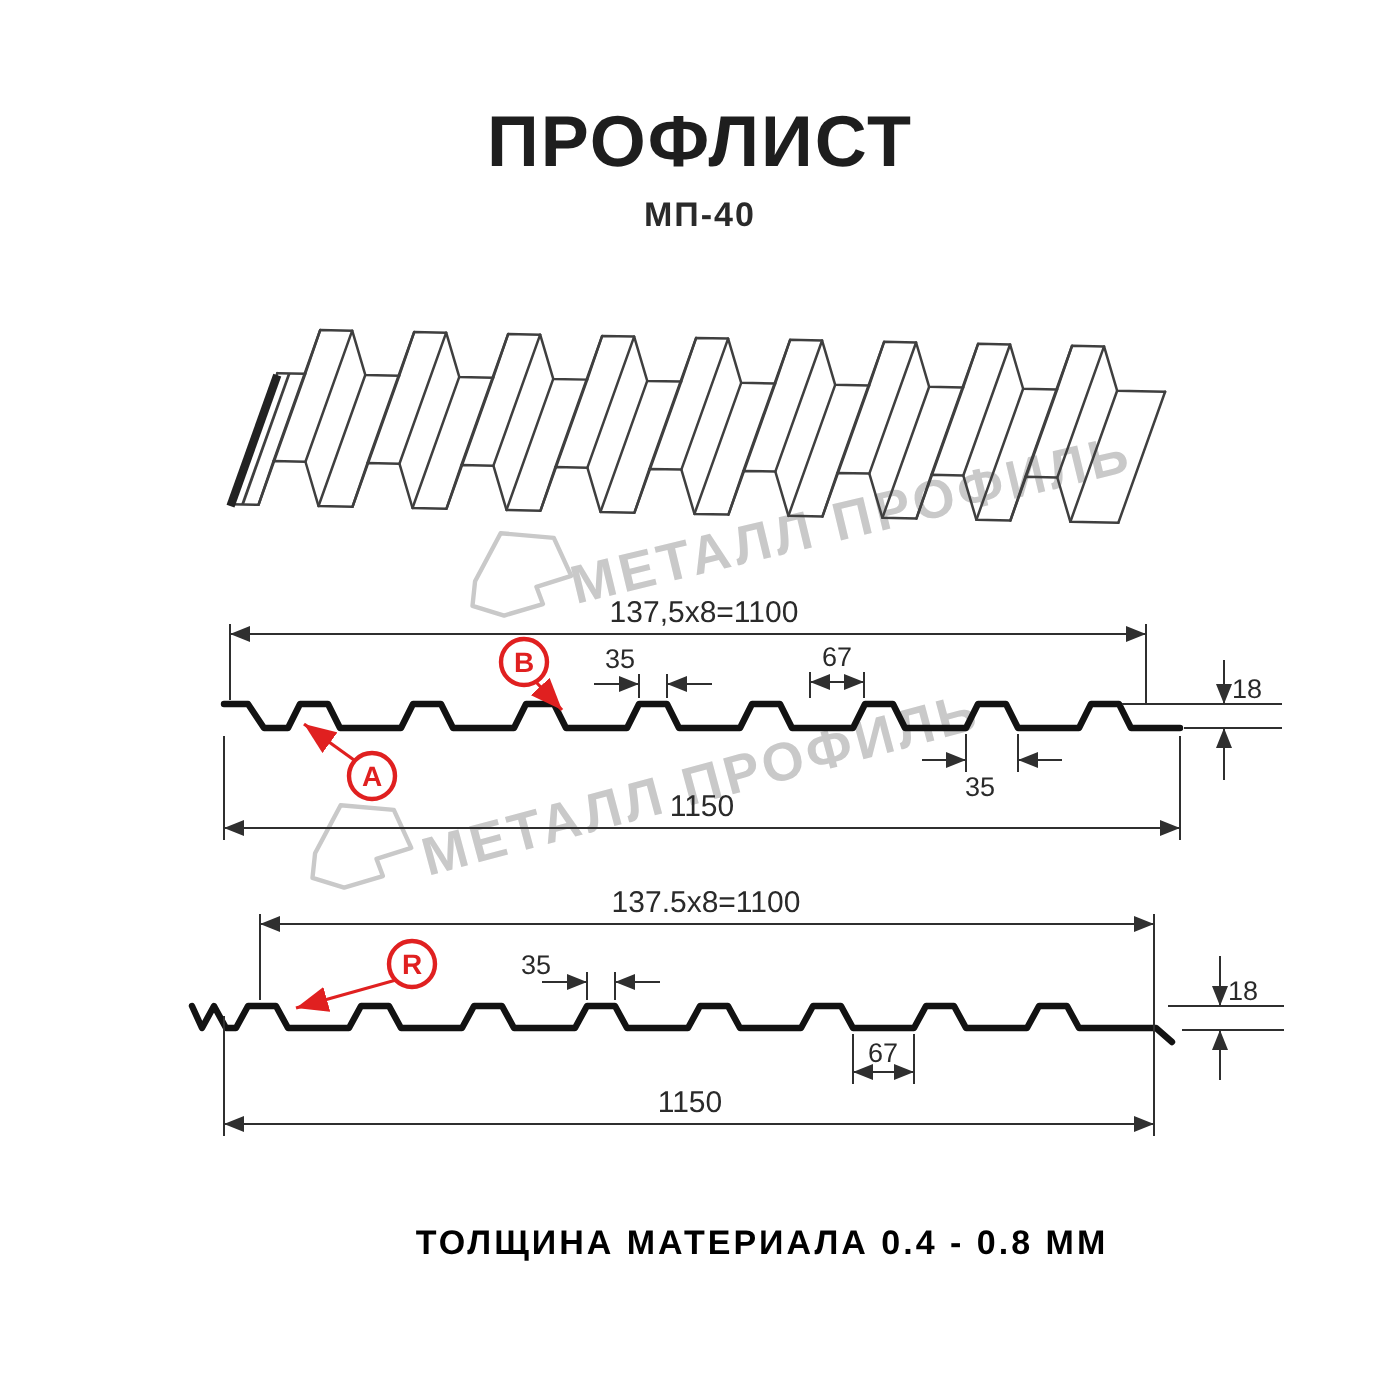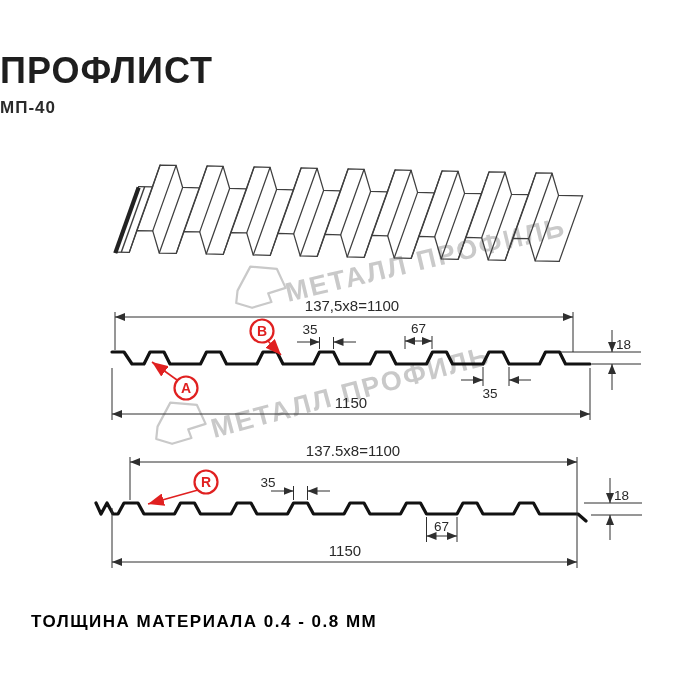--- a/index.html
+++ b/index.html
@@ -1,21 +1,21 @@
 <!DOCTYPE html>
 <html><head>
 <meta charset="utf-8">
 <style>
   html,body{margin:0;padding:0;}
   body{
     width:700px;height:700px;background:#ffffff;position:relative;overflow:hidden;
     font-family:"Liberation Sans", sans-serif;
   }
   .hdr{
-    position:absolute;left:0;width:700px;text-align:left;color:#1e1e1e;
+    position:absolute;left:0;width:700px;text-align:center;color:#1e1e1e;
   }
   #title{top:50px;font-size:36px;font-weight:800;letter-spacing:1px;}
   #subtitle{top:98px;font-size:17px;font-weight:700;letter-spacing:1px;color:#2a2a2a;}
   #footer{top:612px;font-size:17px;font-weight:700;letter-spacing:1.5px;color:#000000;padding-left:31px;}
   svg{position:absolute;top:0;left:0;}
   .profline{stroke:#121212;stroke-width:3.2;fill:none;stroke-linejoin:round;stroke-linecap:round;}
   .dim{stroke:#2f2f2f;stroke-width:1;fill:none;}
   .dimtxt{fill:#2a2a2a;font-size:13.5px;}
   .dimbig{fill:#2a2a2a;font-size:15px;}
   .red{stroke:#e02020;fill:none;stroke-width:2.2;}

